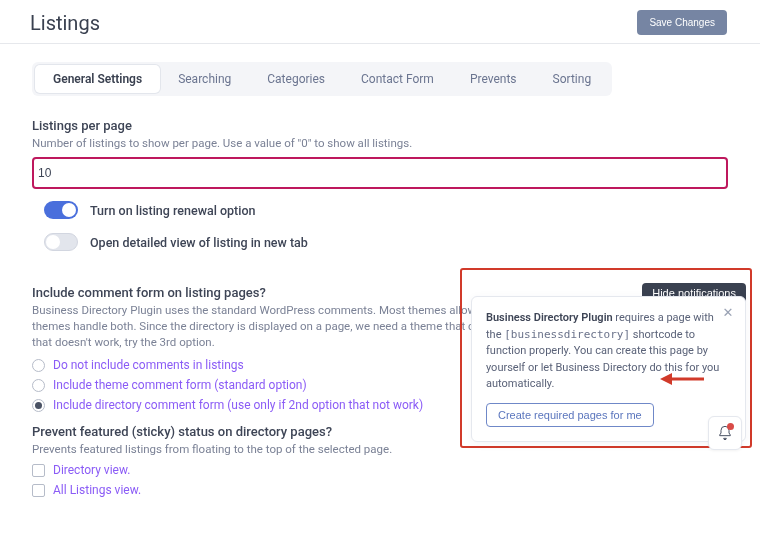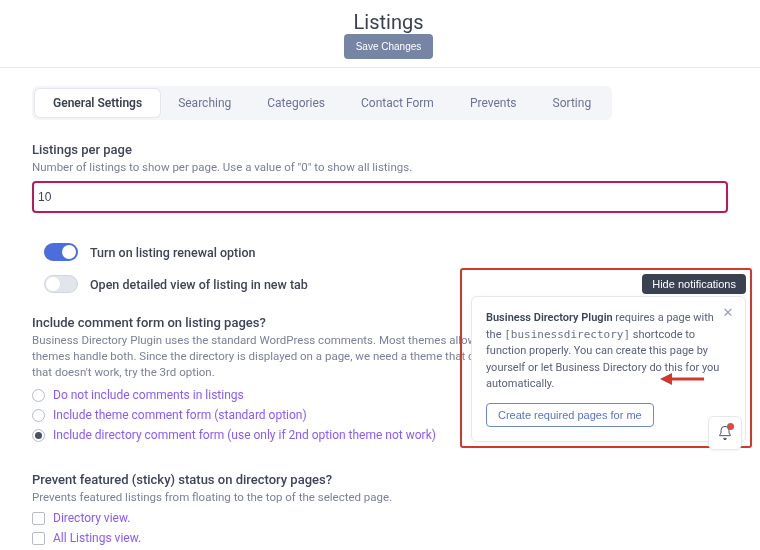--- a/index.html
+++ b/index.html
@@ -10,23 +10,22 @@
     height: 550px;
     overflow: hidden;
     color: #4a5264;
     font-size: 12px;
     position: relative;
   }
   .header {
     display: flex;
     justify-content: space-between;
     align-items: center;
-    padding: 10px 13px 8px 30px;
+    padding: 10px 33px 8px 30px;
     border-bottom: 1px solid #e6e8ec;
-    flex-direction: column;
   }
   .page-title {
     font-size: 20px;
     font-weight: 400;
     color: #3a4150;
   }
   .save-btn {
     background: #7685a3;
     color: #fff;
     border: none;
@@ -52,21 +51,21 @@
     color: #6b7590;
     border-radius: 5px;
     cursor: pointer;
   }
   .tab.active {
     background: #fff;
     color: #3a4150;
     font-weight: 600;
     box-shadow: 0 0 0 1px #e3e6ec;
   }
-  .field-group { margin-bottom: 30px; }
+  .field-group { margin-bottom: 12px; }
   .field-label {
     font-size: 13px;
     color: #3e4556;
     font-weight: 500;
     margin-bottom: 2px;
   }
   .field-help {
     font-size: 11.5px;
     color: #7b8296;
     margin-bottom: 6px;
@@ -149,21 +148,21 @@
   }
   .arrow {
     position: absolute;
     right: 56px;
     top: 370px;
     pointer-events: none;
   }
   .hide-notif {
     position: absolute;
     right: 14px;
-    top: 274px;
+    top: 283px;
     background: #3a4150;
     color: #fff;
     border: none;
     border-radius: 4px;
     padding: 4px 10px;
     font-size: 11px;
     cursor: pointer;
   }
   .notif-card {
     position: absolute;
@@ -251,42 +250,42 @@
     <div class="field-help">Number of listings to show per page. Use a value of "0" to show all listings.</div>
     <input class="text-input" value="10" style="">
   </div>
 
   <div class="toggle-row">
     <div class="toggle on">
         <div class="toggle-knob"></div>
       </div>
     <div class="toggle-label">Turn on listing renewal option</div>
   </div>
-  <div class="toggle-row" style="margin-bottom:22px;align-items:center;">
+  <div class="toggle-row" style="margin-bottom:34px;align-items:center;">
     <div class="toggle off">
         <div class="toggle-knob"></div>
       </div>
     <div class="toggle-label">Open detailed view of listing in new tab</div>
   </div>
 
   <div class="field-group">
     <div class="field-label">Include comment form on listing pages?</div>
     <div class="field-help">Business Directory Plugin uses the standard WordPress comments. Most themes allow for comments on posts, not pages. Some themes handle both. Since the directory is displayed on a page, we need a theme that can handle both. Use the 2nd option first, then if that doesn't work, try the 3rd option.</div>
     <div class="radio-list">
       <div class="radio-row">
         <div class="radio"></div>
         <span>Do not include comments in listings</span>
       </div>
       <div class="radio-row">
         <div class="radio"></div>
         <span>Include theme comment form (standard option)</span>
       </div>
       <div class="radio-row">
         <div class="radio selected"></div>
-        <span>Include directory comment form (use only if 2nd option theme not work)</span>
+        <span>Include directory comment form (use only if 2nd option that not work)</span>
       </div>
     </div>
   </div>
 
   <div class="field-group">
     <div class="field-label">Prevent featured (sticky) status on directory pages?</div>
     <div class="field-help">Prevents featured listings from floating to the top of the selected page.</div>
     <div class="check-row">
       <div class="checkbox"></div>
       <span>Directory view.</span>

